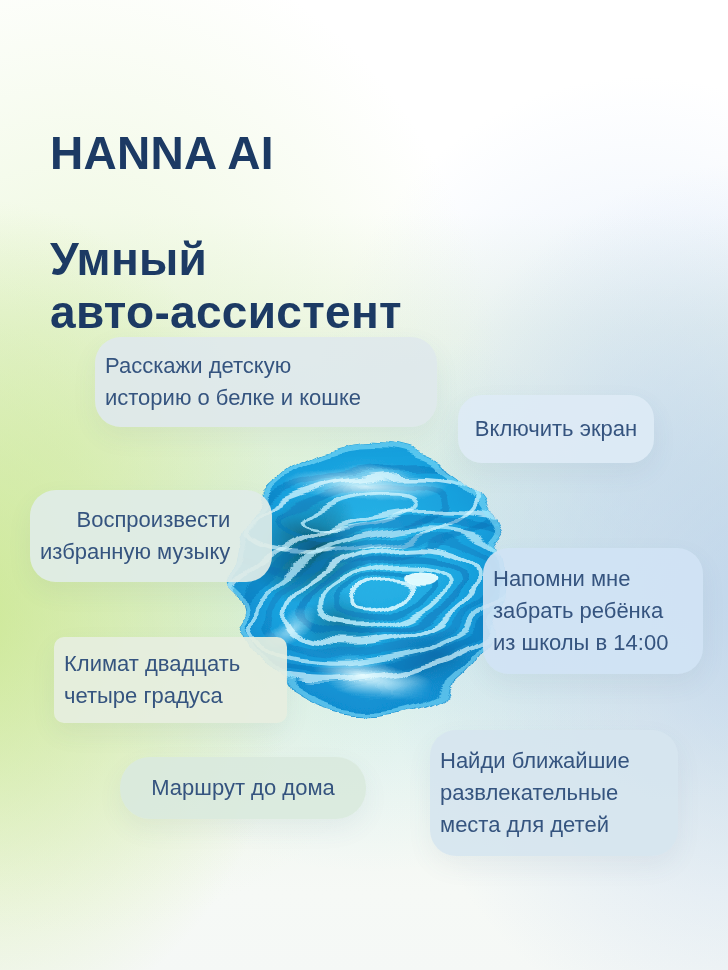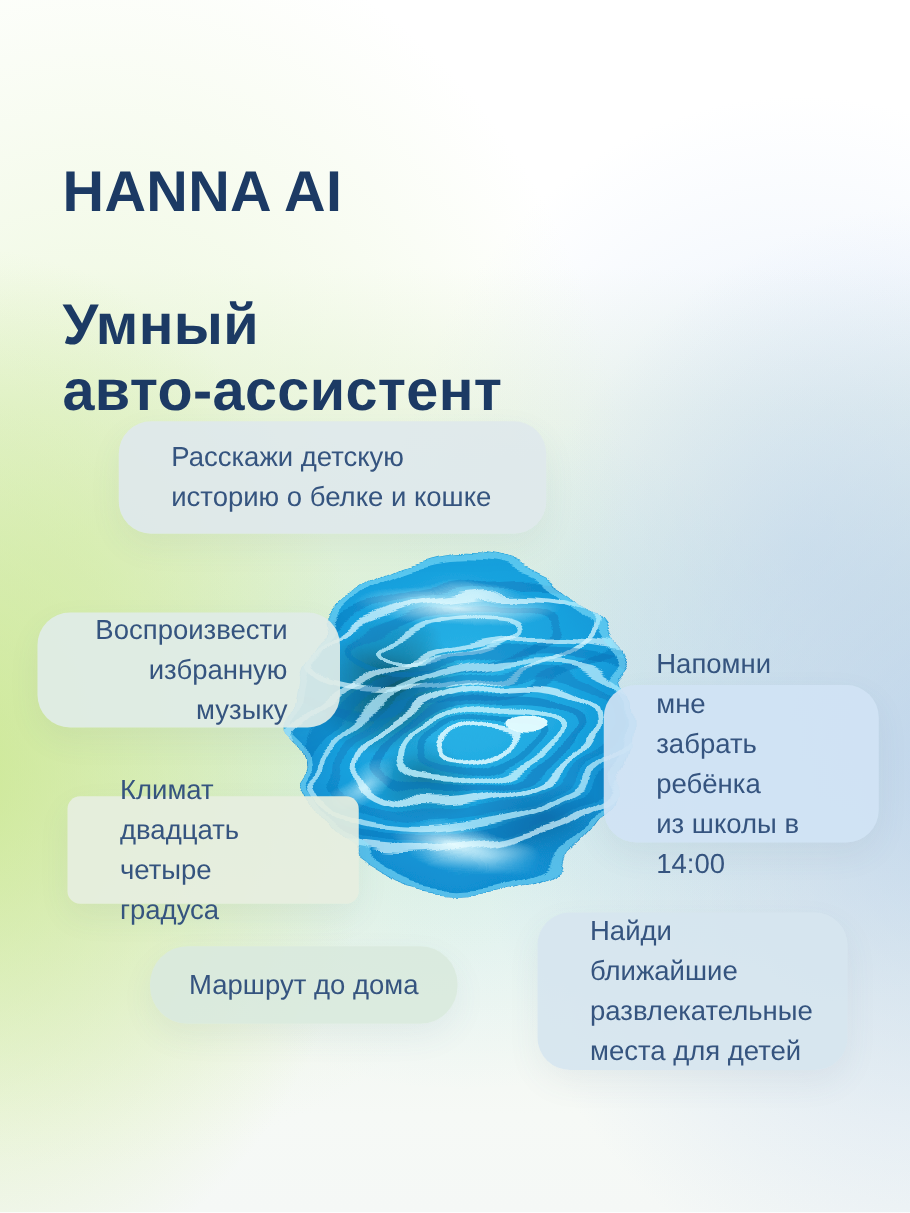--- a/index.html
+++ b/index.html
@@ -36,21 +36,21 @@
   }
   .orb{
     position:absolute;left:224px;top:433px;width:292px;height:292px;
   }
   .bubble{
     position:absolute;
     display:flex;align-items:center;
     border-radius:26px;
     color:#35547f;
     font-size:22px;line-height:32px;
-    padding:0 42px;
+    padding:0 10px;
     white-space:pre-line;
     box-shadow:0 10px 26px rgba(70,100,130,0.07);
     box-sizing:border-box;
   }
   .bubble.center{justify-content:center;padding:0 10px;text-align:center;}
   .b1{left:95px;top:337px;width:342px;height:90px;background:rgba(222,232,236,0.92);}
   .b2{left:458px;top:395px;width:196px;height:68px;background:rgba(221,234,245,0.92);border-radius:24px;}
   .b3{left:30px;top:490px;width:242px;height:92px;background:rgba(224,235,231,0.92);text-align:right;}
   .b4{left:483px;top:548px;width:220px;height:126px;background:rgba(208,227,244,0.92);}
   .b5{left:54px;top:637px;width:233px;height:86px;background:rgba(230,238,223,0.92);border-radius:10px;}
@@ -129,20 +129,23 @@
         </g>
       </g>
     </svg>
   </div>
 
   <div class="bubble b1">
     <span>Расскажи детскую
 историю о белке и кошке</span>
   </div>
 
+  <div class="bubble b2 center">
+    <span>Включить экран</span>
+  </div>
 
   <div class="bubble b3">
     <span>Воспроизвести
 избранную музыку</span>
   </div>
 
   <div class="bubble b4">
     <span>Напомни мне
 забрать ребёнка
 из школы в 14:00</span>

